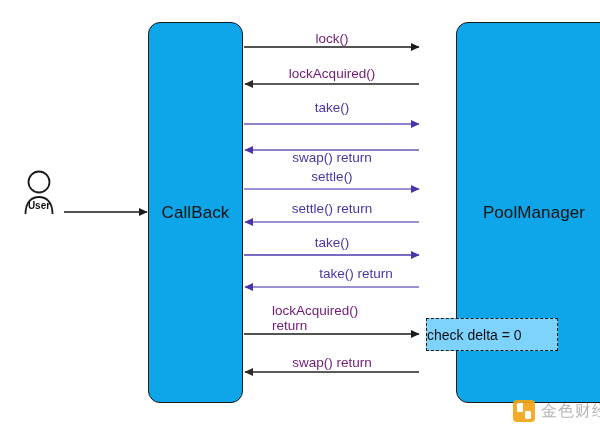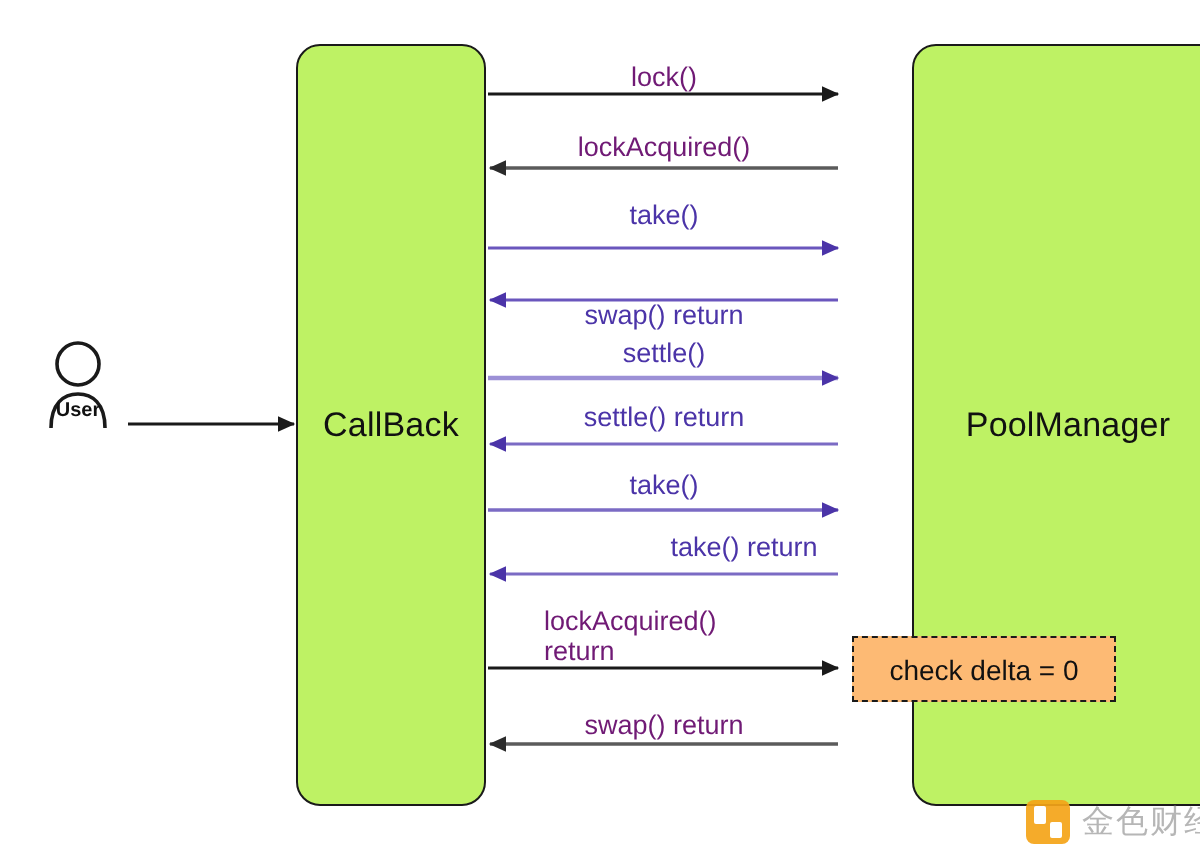--- a/index.html
+++ b/index.html
@@ -17,21 +17,21 @@
   #canvas {
     position: absolute;
     left: 0; top: 0;
     width: 600px;
     height: 430px;
   }
   .lifeline-box {
     position: absolute;
     border: 1.6px solid #1a1a1a;
     border-radius: 12px;
-    background: #bef264;
+    background: #0ea5e9;
     box-sizing: border-box;
     display: flex;
     align-items: center;
     justify-content: center;
   }
   .lifeline-label {
     font-size: 17px;
     color: #111111;
     letter-spacing: 0.1px;
     white-space: nowrap;
@@ -80,24 +80,23 @@
     color: #4b34a8;
   }
   .check-box {
     position: absolute;
     left: 426px;
     top: 318px;
     width: 132px;
     height: 33px;
     border: 1.6px dashed #1a1a1a;
     box-sizing: border-box;
-    background: #fdba74;
+    background: #7dd3fc;
     display: flex;
     align-items: center;
-    justify-content: center;
   }
   .check-box-label {
     font-size: 14px;
     color: #111111;
     white-space: nowrap;
   }
   .watermark {
     position: absolute;
     left: 481px;
     top: 398px;
@@ -210,21 +209,21 @@
 <div class="msg-label center purple" style="left:244px; top:100px; width:176px;">take()</div>
 
 <div class="msg-label center purple" style="left:244px; top:131px; width:176px;margin-top:19px;">swap() return</div>
 
 <div class="msg-label center purple" style="left:244px; top:169px; width:176px;">settle()</div>
 
 <div class="msg-label center purple" style="left:244px; top:201px; width:176px;">settle() return</div>
 
 <div class="msg-label center purple" style="left:244px; top:235px; width:176px;">take()</div>
 
-<div class="msg-label center purple" style="left:256px; top:266px; width:176px;padding-left:28px;">take() return</div>
+<div class="msg-label center purple" style="left:240px; top:266px; width:176px;padding-left:28px;">take() return</div>
 
 <div class="msg-label" style="left:272px; top:303px; width:176px;">lockAcquired()
 return</div>
 
 <div class="msg-label center" style="left:244px; top:355px; width:176px;">swap() return</div>
 
 <div class="check-box">
   <span class="check-box-label">check delta = 0</span>
 </div>
 

